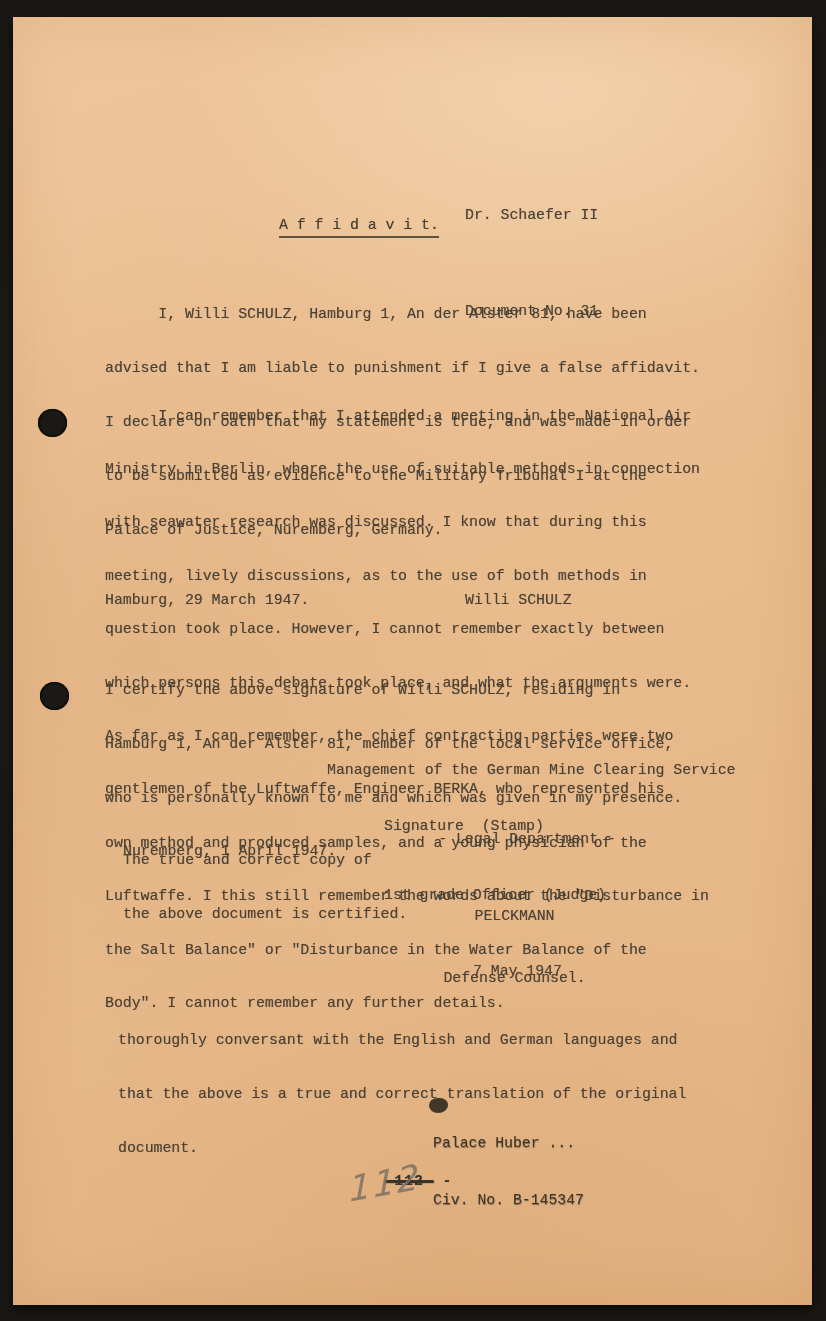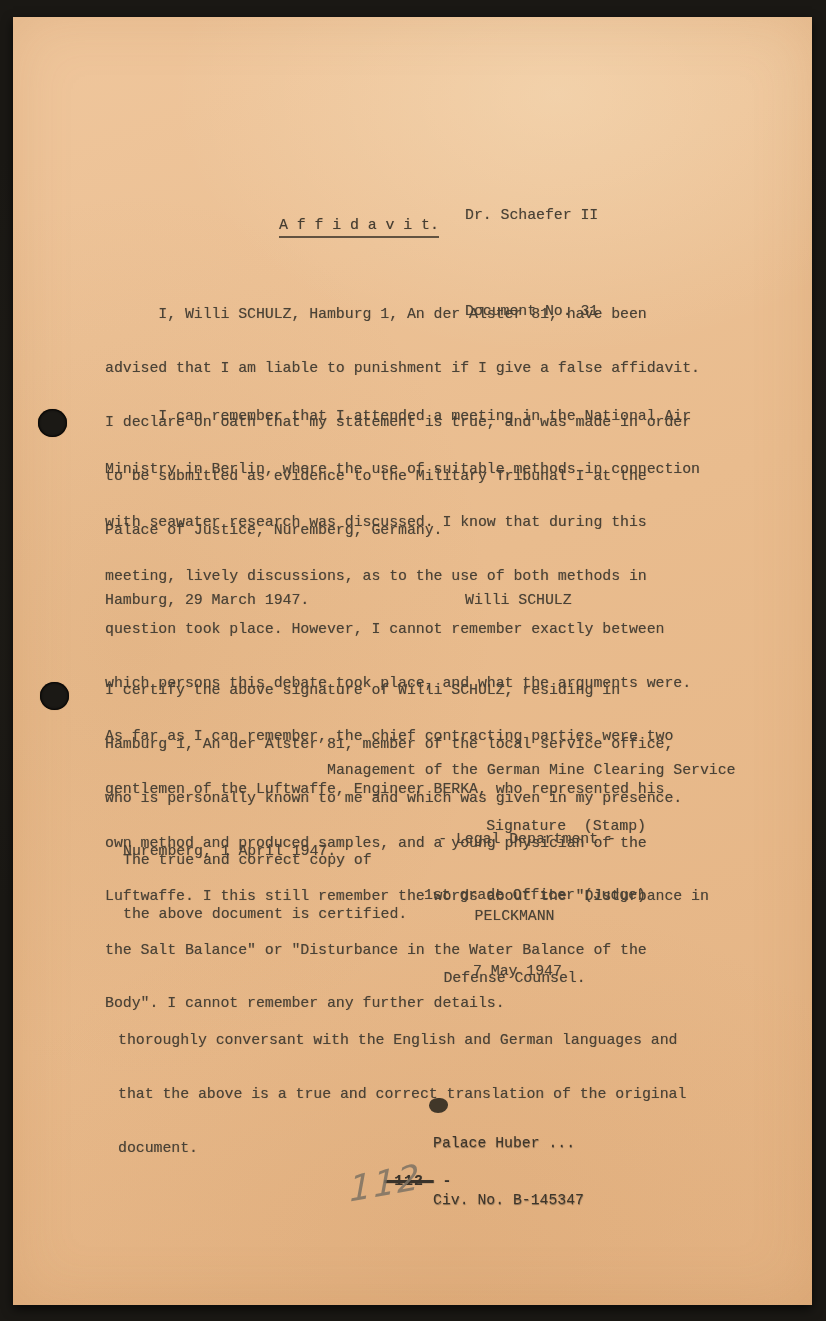--- a/index.html
+++ b/index.html
@@ -39,21 +39,21 @@
     white-space:pre;
     text-shadow:0.3px 0.4px 0.7px rgba(64,56,44,0.45);
   }
   .title{
     left:266px;top:199px;
     border-bottom:2px solid rgba(62,54,42,0.8);
     padding-bottom:2px;
     color:#453d31;
   }
   .auth-block{left:314px;top:696px;width:400px;text-align:center;line-height:23px;}
-  .sig-block{left:383px;top:752px;width:250px;text-align:right;line-height:23px;}
+  .sig-block{left:371px;top:752px;width:250px;text-align:left;line-height:23px;}
   .counsel-block{left:429px;top:848px;width:145px;text-align:center;line-height:20.5px;}
   .cert-heading{
     left:242px;top:906px;
     font-weight:bold;color:#443c30;
     border-top:2px solid rgba(62,54,42,0.75);
     border-bottom:2px solid rgba(62,54,42,0.8);
     padding:3px 2px 2px 2px;
     letter-spacing:0.2px;
   }
   .u-span{border-bottom:1.4px solid rgba(70,60,46,0.8);}

